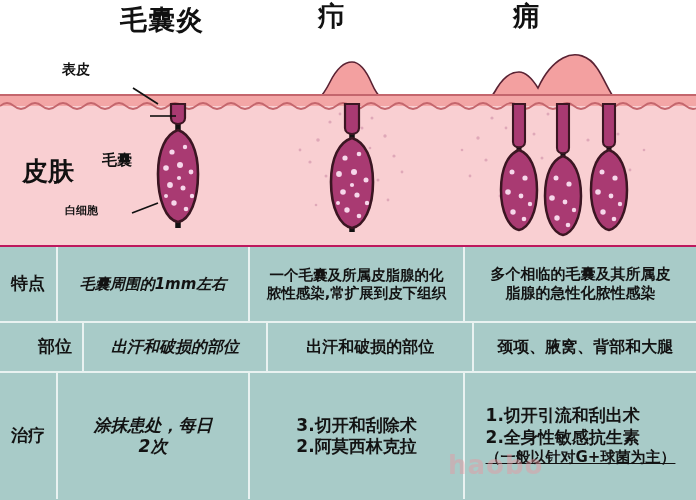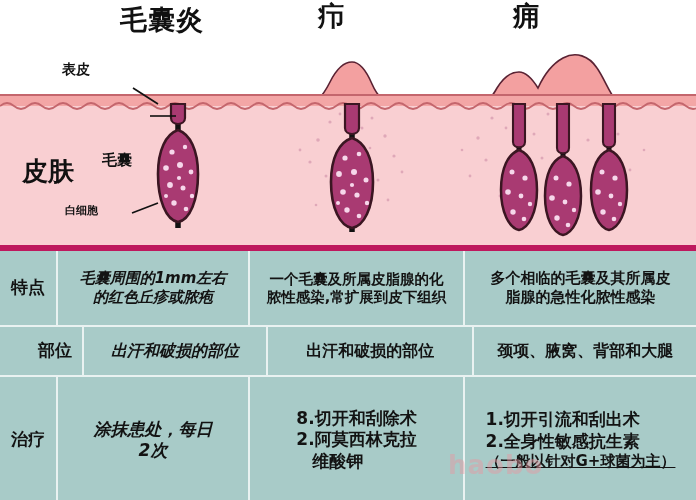--- a/index.html
+++ b/index.html
@@ -57,21 +57,21 @@
   #label-wbc       { left: 65px;  top: 205px; font-size: 11px; }
 
   
   #table {
     position: absolute;
     left: 0;
     top: 245px;
     width: 696px;
     height: 255px;
     background: #a8cbc8;
-    border-top: 6px solid #be185d;
+    border-top: 2px solid #be185d;
     box-sizing: border-box;
   }
   .trow {
     display: flex;
     width: 100%;
     box-sizing: border-box;
     border-bottom: 2px solid #e9f2f1;
   }
   .trow:last-child { border-bottom: none; }
   #row-features  { height: 76px; }
@@ -308,21 +308,20 @@
     <div class="anno" id="label-wbc">白细胞</div>
   </div>
 
   <div id="table">
 
     <div class="trow" id="row-features">
       <div class="tcell col-head">特点</div>
       <div class="tcell col-a">
         <span class="tlines">
           <span class="tline">毛囊周围的1mm左右</span>
-          <span class="tline">的红色丘疹或脓疱</span>
         </span>
       </div>
       <div class="tcell col-b">
         <span class="tlines">
           <span class="tline">一个毛囊及所属皮脂腺的化</span>
           <span class="tline">脓性感染,常扩展到皮下组织</span>
         </span>
       </div>
       <div class="tcell col-c">
         <span class="tlines">
@@ -354,23 +353,22 @@
     <div class="trow" id="row-treatment">
       <div class="tcell col-head">治疗</div>
       <div class="tcell col-a">
         <span class="tlines">
           <span class="tline">涂抹患处，每日</span>
           <span class="tline">2次</span>
         </span>
       </div>
       <div class="tcell col-b">
         <span class="tlines">
-          <span class="tline">8.切开和刮除术</span>
+          <span class="tline">3.切开和刮除术</span>
           <span class="tline">2.阿莫西林克拉</span>
-          <span class="tline ind">维酸钾</span>
         </span>
       </div>
       <div class="tcell col-c">
         <span class="tlines">
           <span class="tline">1.切开引流和刮出术</span>
           <span class="tline">2.全身性敏感抗生素</span>
           <span class="tline small">（一般以针对G+球菌为主）</span>
         </span>
       </div>
     </div>

